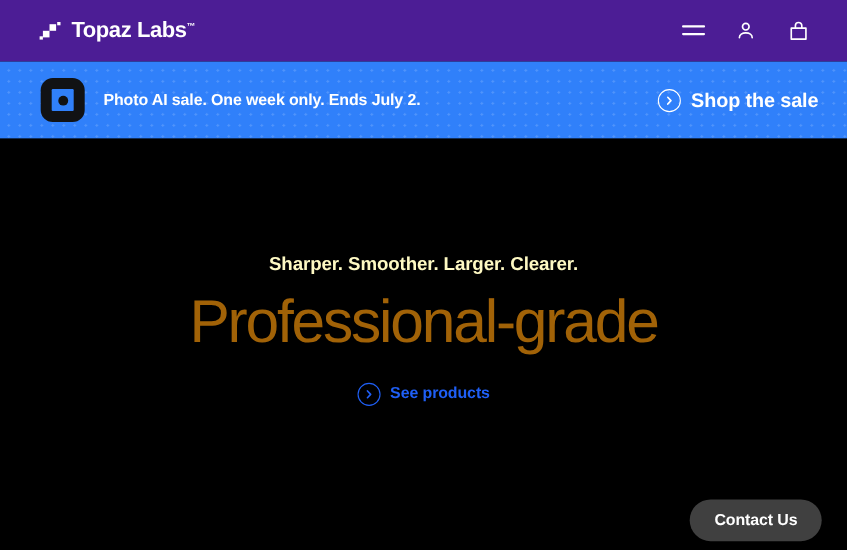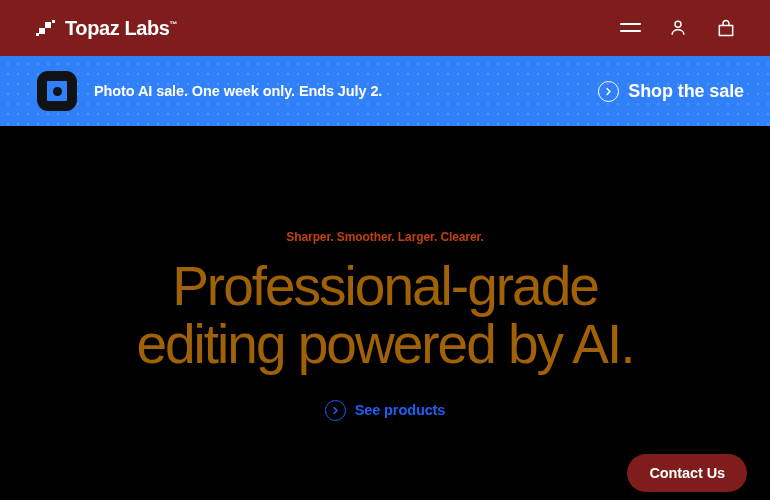--- a/index.html
+++ b/index.html
@@ -15,21 +15,21 @@
     background: #000000;
     font-family: "Liberation Sans", sans-serif;
     color: #ffffff;
     position: relative;
   }
 
   
   .header {
     height: 56px;
     width: 100%;
-    background: #7f1d1d;
+    background: #4c1d95;
     display: flex;
     align-items: center;
     justify-content: space-between;
     padding: 0 32px 0 36px;
   }
 
   .brand {
     display: flex;
     align-items: center;
     gap: 9px;
@@ -186,23 +186,23 @@
     height: 374px;
     width: 100%;
     background: #000000;
     display: flex;
     flex-direction: column;
     align-items: center;
     padding-top: 104px;
   }
 
   .eyebrow {
-    font-size: 12px;
-    font-weight: 700;
-    color: #c2410c;
+    font-size: 17px;
+    font-weight: 700;
+    color: #fef9c3;
     letter-spacing: -0.1px;
     margin-bottom: 14px;
   }
 
   .headline {
     font-size: 55px;
     line-height: 1.05;
     font-weight: 400;
     letter-spacing: -2px;
     text-align: center;
@@ -224,21 +224,21 @@
 
   
   .contact-btn {
     position: absolute;
     right: 23px;
     bottom: 8px;
     height: 38px;
     padding: 0 22px;
     border: none;
     border-radius: 19px;
-    background: #7f1d1d;
+    background: #404040;
     color: #ffffff;
     font-family: "Liberation Sans", sans-serif;
     font-size: 14.5px;
     font-weight: 700;
     letter-spacing: -0.1px;
     cursor: pointer;
     display: flex;
     align-items: center;
     justify-content: center;
   }
@@ -305,21 +305,20 @@
   </a>
 
 </section>
 
 <main class="hero">
 
   <div class="eyebrow">Sharper. Smoother. Larger. Clearer.</div>
 
   <h1 class="headline">
     <span class="line">Professional-grade</span>
-    <span class="line">editing powered by AI.</span>
   </h1>
 
   <a class="arrow-link hero-cta">
     <span class="arrow-circle">
       <svg width="9" height="9" viewBox="0 0 10 10" fill="none" stroke="currentColor" stroke-width="1.7" stroke-linecap="round" stroke-linejoin="round">
         <path d="M3.4 1.6 L6.6 5 L3.4 8.4"></path>
       </svg>
     </span>
     <span class="arrow-label">See products</span>
   </a>

